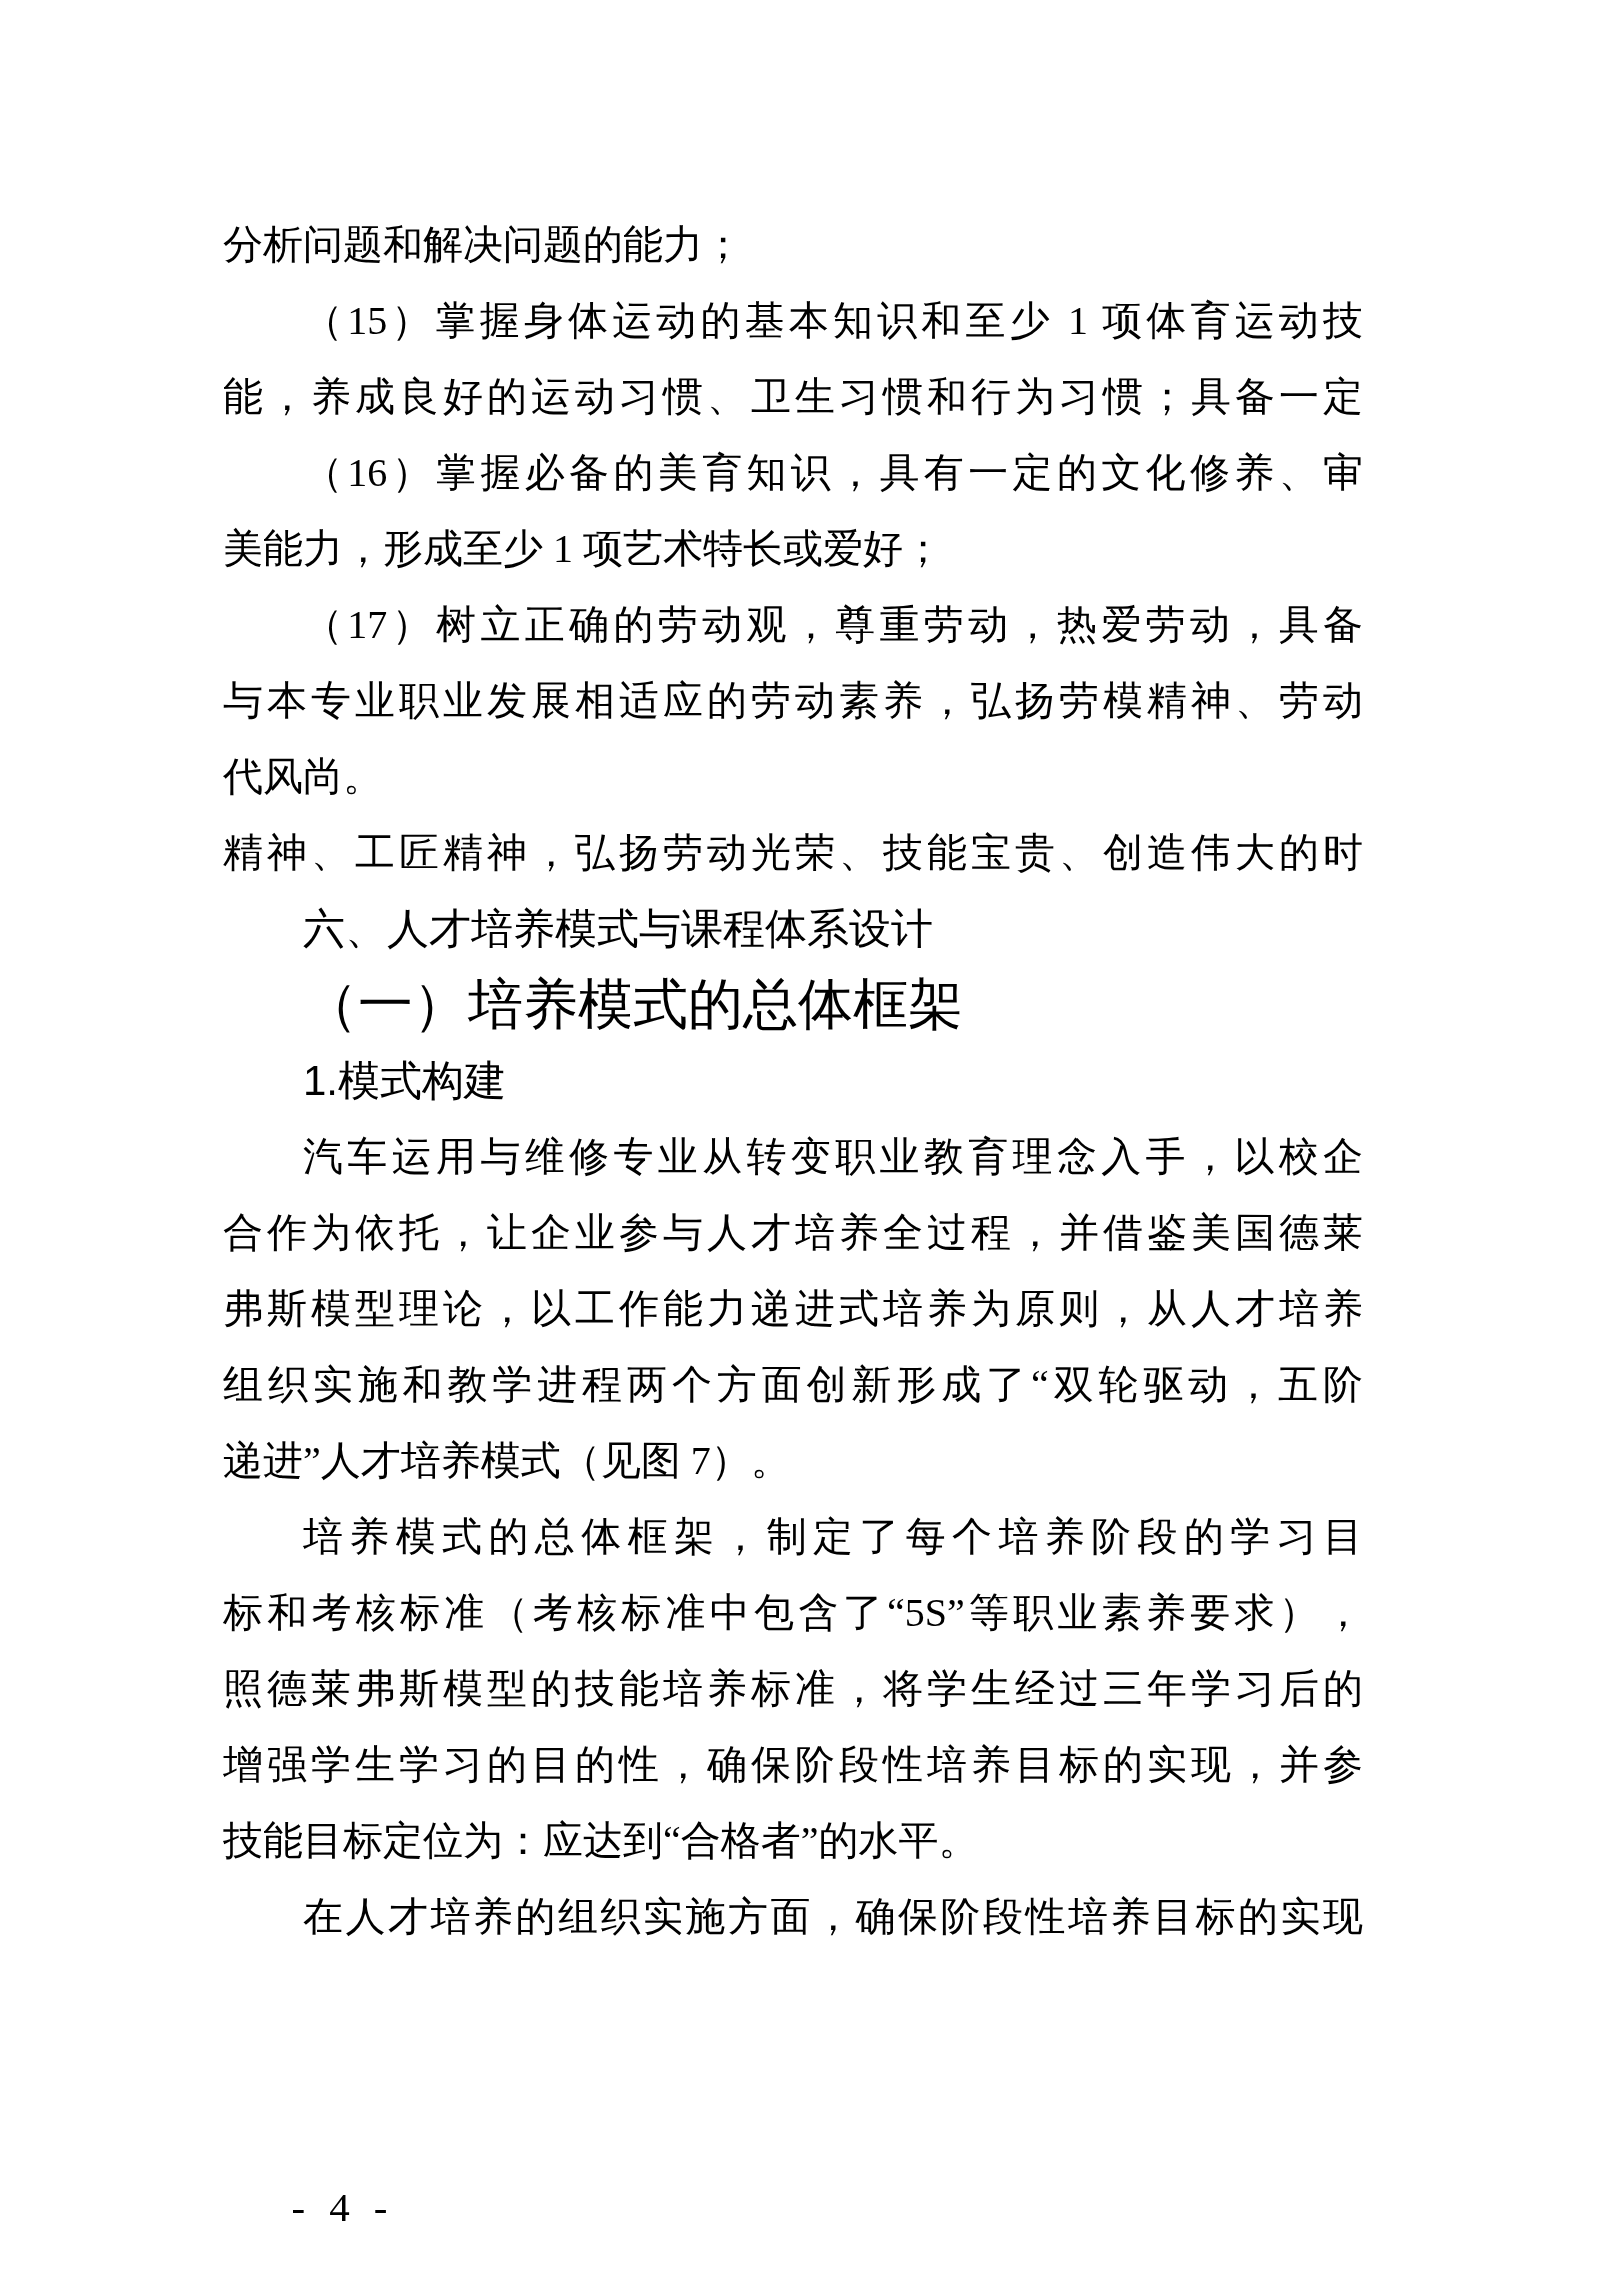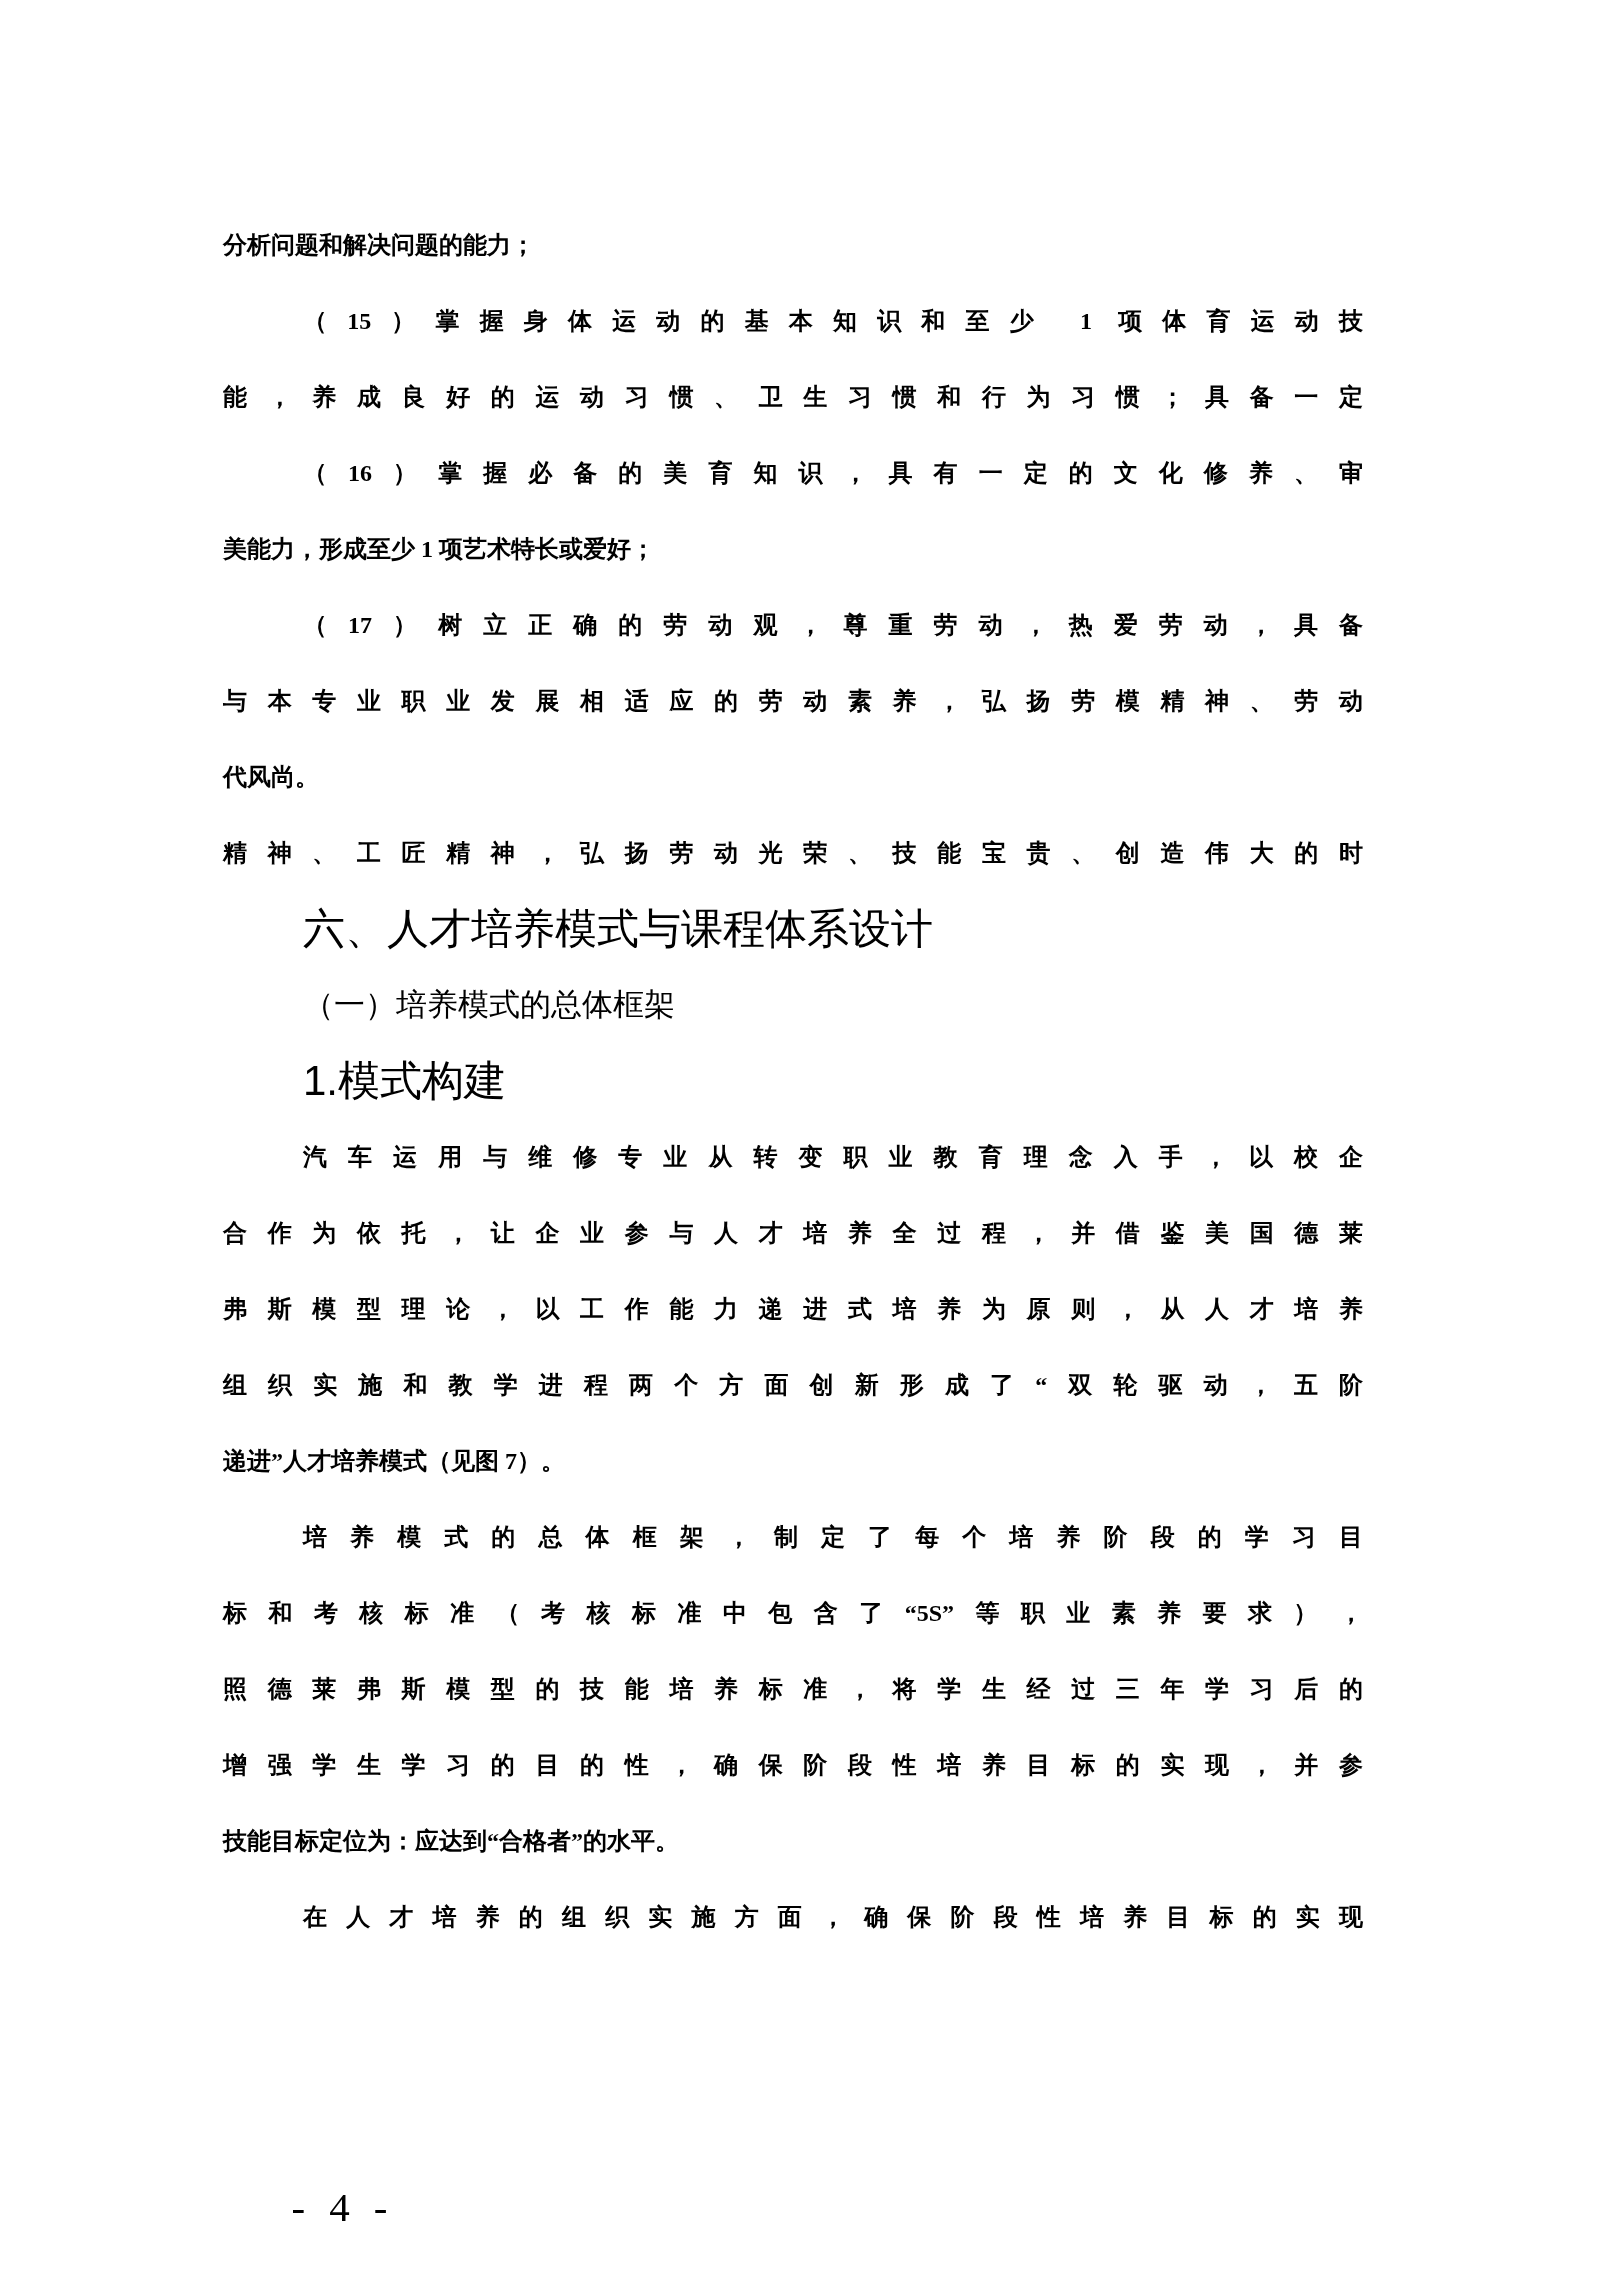--- a/index.html
+++ b/index.html
@@ -19,42 +19,42 @@
   .text-block {
     position: absolute;
     left: 223px;
     top: 207px;
     width: 1140px;
   }
   .line {
     height: 76px;
     line-height: 76px;
     font-family: "Liberation Serif", "DejaVu Serif", serif;
-    font-size: 24px;
-    font-weight: 700;
+    font-size: 40px;
+    font-weight: 400;
     color: #000000;
     text-align: left;
     white-space: normal;
   }
   .line.indent {
     text-indent: 80px;
   }
   .line.jfull {
     text-align: justify;
     text-align-last: justify;
   }
   .line.heading {
     font-family: "Liberation Sans", "DejaVu Sans", sans-serif;
     font-weight: 400;
     font-size: 42px;
   }
   .line.subheading {
     font-family: "Liberation Serif", "DejaVu Serif", serif;
     font-weight: 400;
-    font-size: 31px;
+    font-size: 55px;
   }
   .footer {
     position: absolute;
     left: 223px;
     top: 2135px;
     font-family: "Liberation Serif", "DejaVu Serif", serif;
     font-size: 41px;
     letter-spacing: 6.9px;
     color: #000000;
     white-space: pre;

